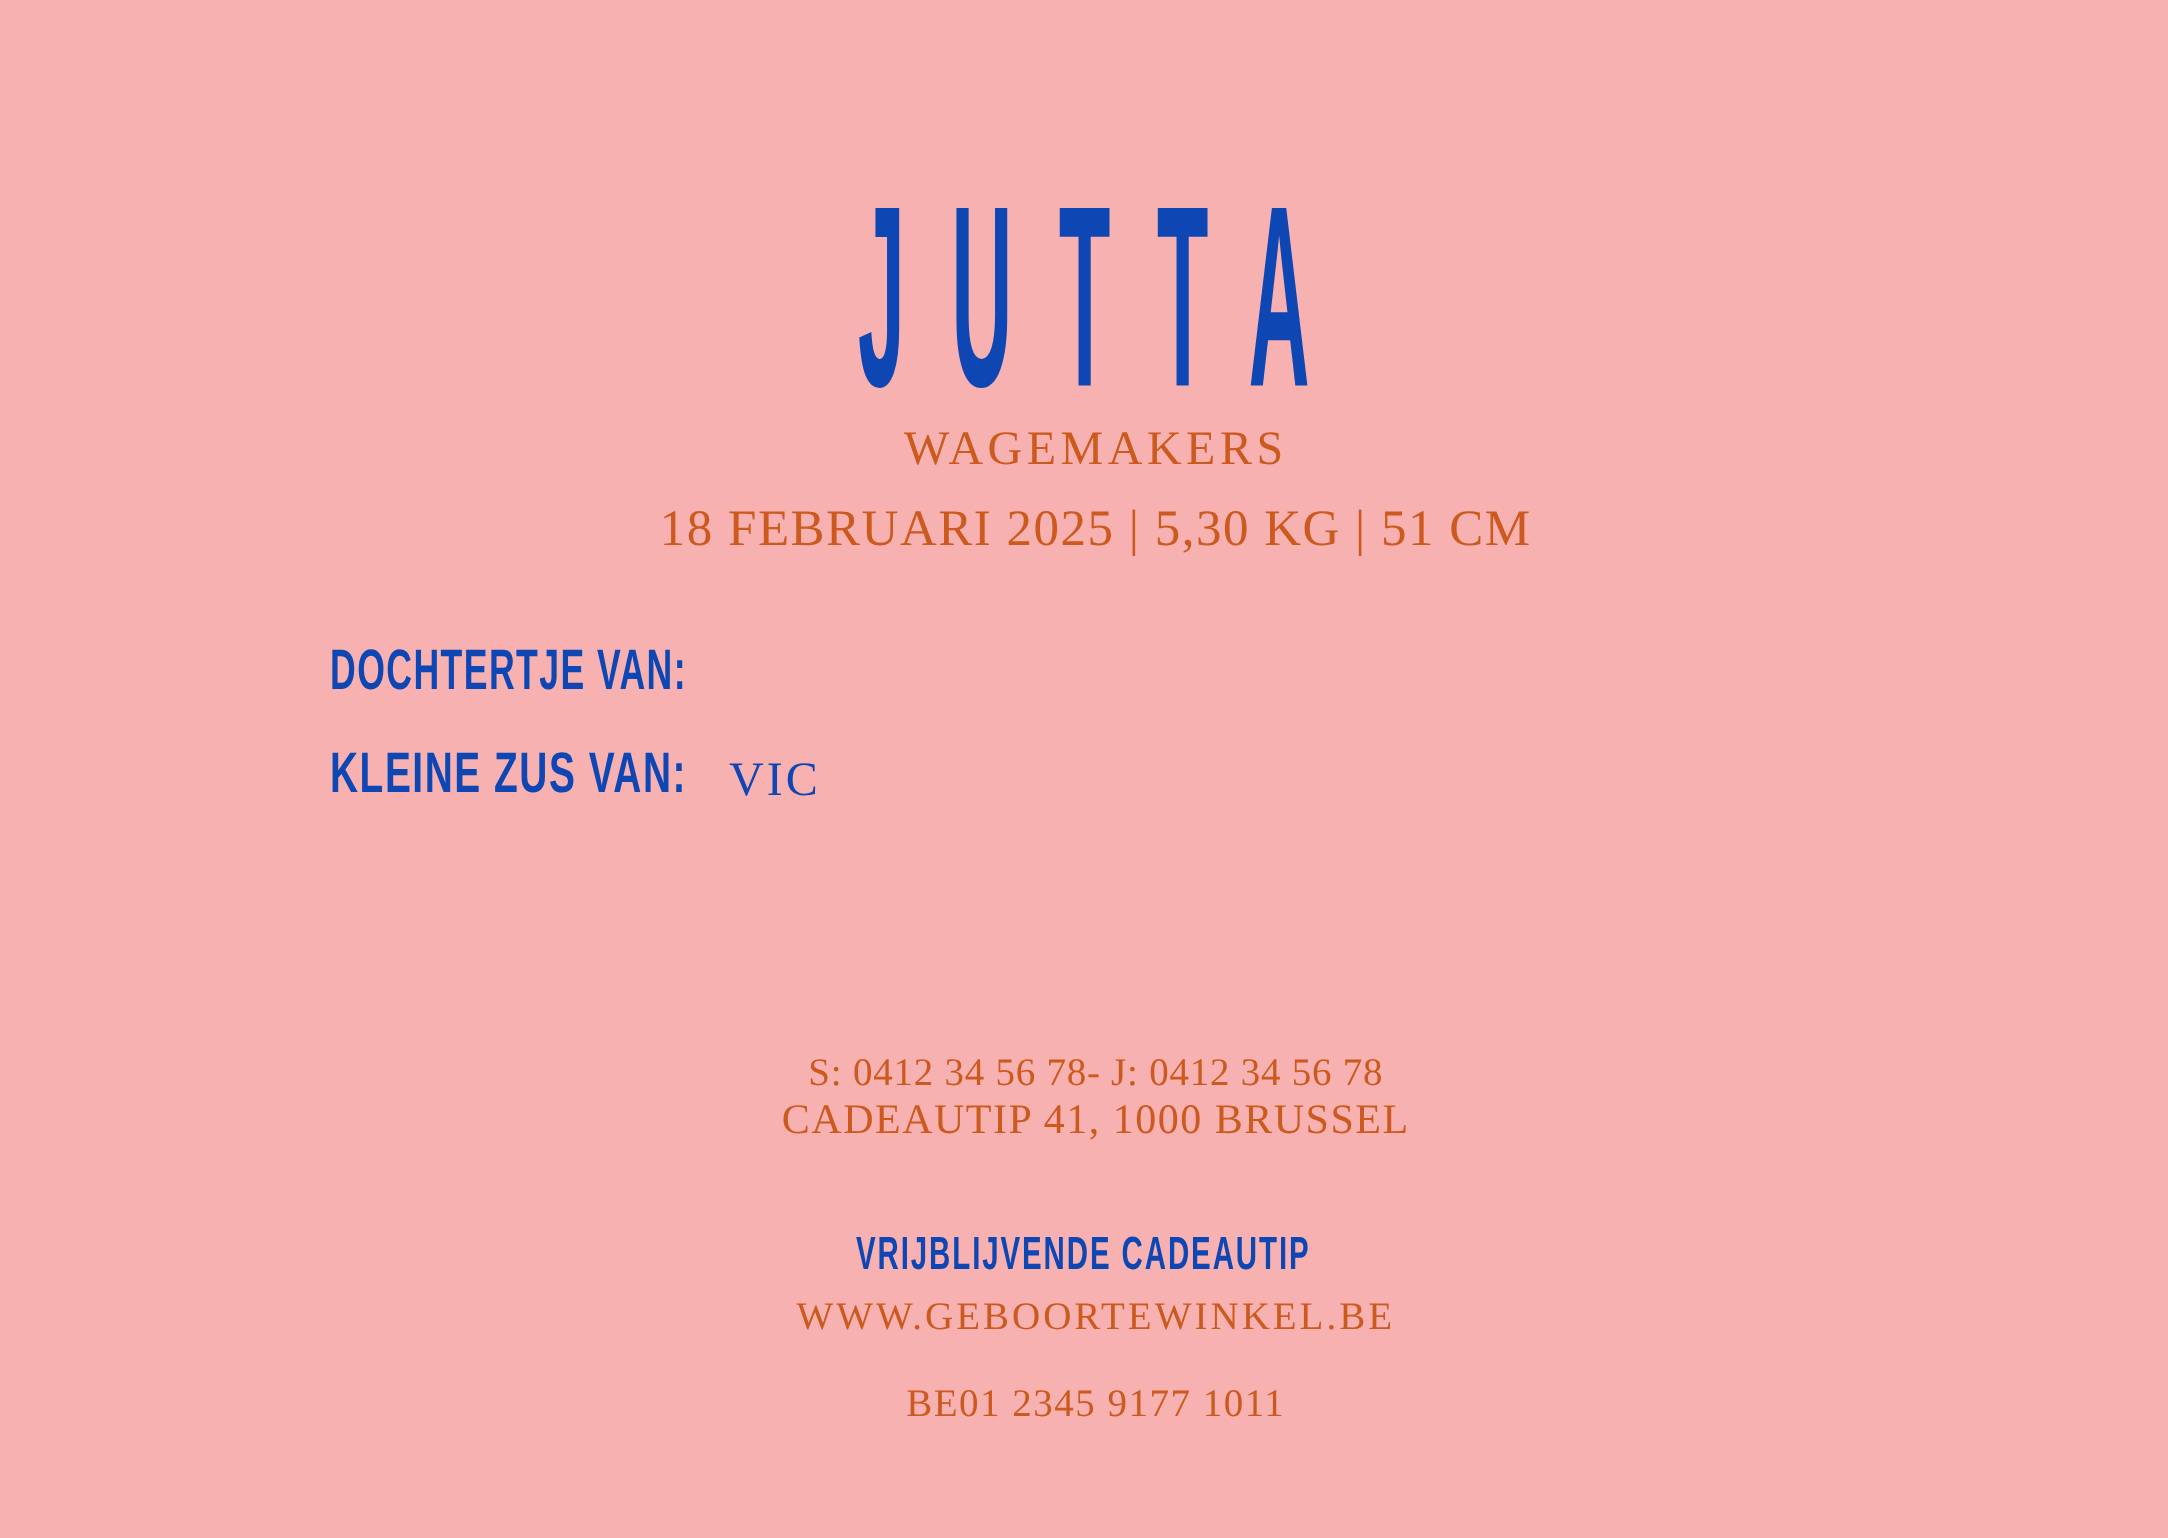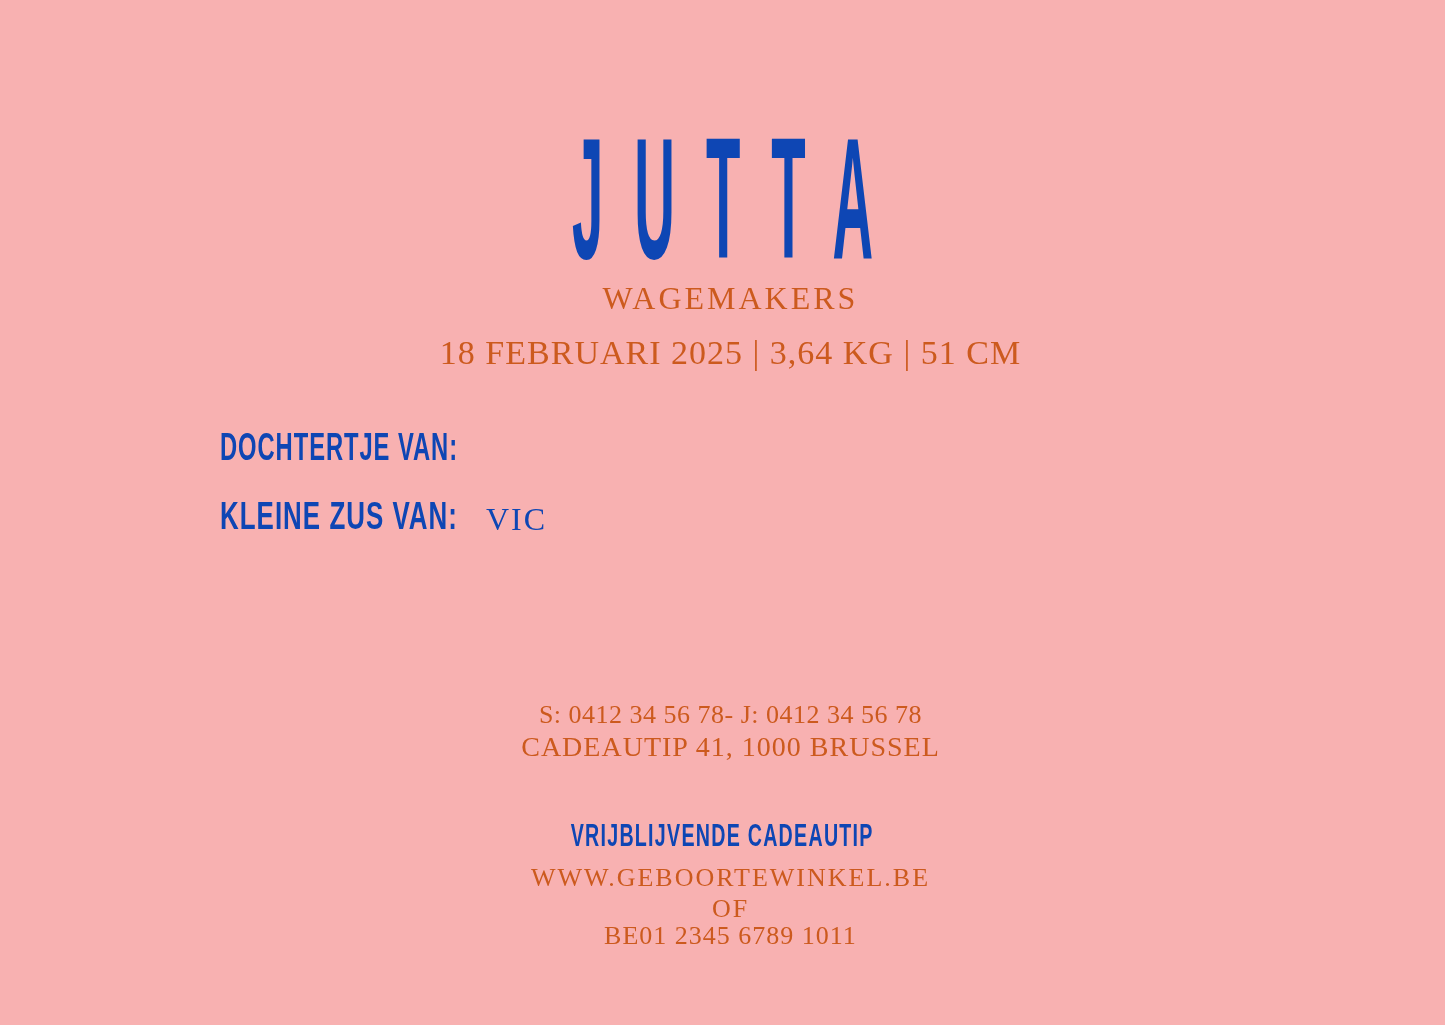--- a/index.html
+++ b/index.html
@@ -62,21 +62,21 @@
 <body>
 
 <div class="card">
 
   <h1 class="centered name">
     <span class="cond fit" style="transform: scaleX(0.327308);">JUTTA</span>
   </h1>
 
   <div class="centered surname serif orange">WAGEMAKERS</div>
 
-  <div class="centered stats serif orange">18 FEBRUARI 2025 | 3,64 KG | 51 CM</div>
+  <div class="centered stats serif orange">18 FEBRUARI 2025 | 5,30 KG | 51 CM</div>
 
   <div class="family">
     <div class="row">
       <span class="label-box"><span class="cond fit origin-left" style="transform: scaleX(0.625159);">DOCHTERTJE VAN:</span></span>
     </div>
     <div class="row">
       <span class="label-box"><span class="cond fit origin-left" style="transform: scaleX(0.681887);">KLEINE ZUS VAN:</span></span>
       <span class="value serif">VIC</span>
     </div>
   </div>
@@ -85,17 +85,16 @@
   <div class="centered phones serif orange">S: 0412 34 56 78- J: 0412 34 56 78</div>
 
   <div class="centered address serif orange">CADEAUTIP 41, 1000 BRUSSEL</div>
 
   <div class="centered gift-heading">
     <span class="cond fit" style="transform: scaleX(0.633415);">VRIJBLIJVENDE CADEAUTIP</span>
   </div>
 
   <div class="centered website serif orange">WWW.GEBOORTEWINKEL.BE</div>
 
-  <div class="centered of-sep serif orange">OF</div>
 
-  <div class="centered account serif orange">BE01 2345 6789 1011</div>
+  <div class="centered account serif orange">BE01 2345 9177 1011</div>
 
 </div>
 
 </body></html>

